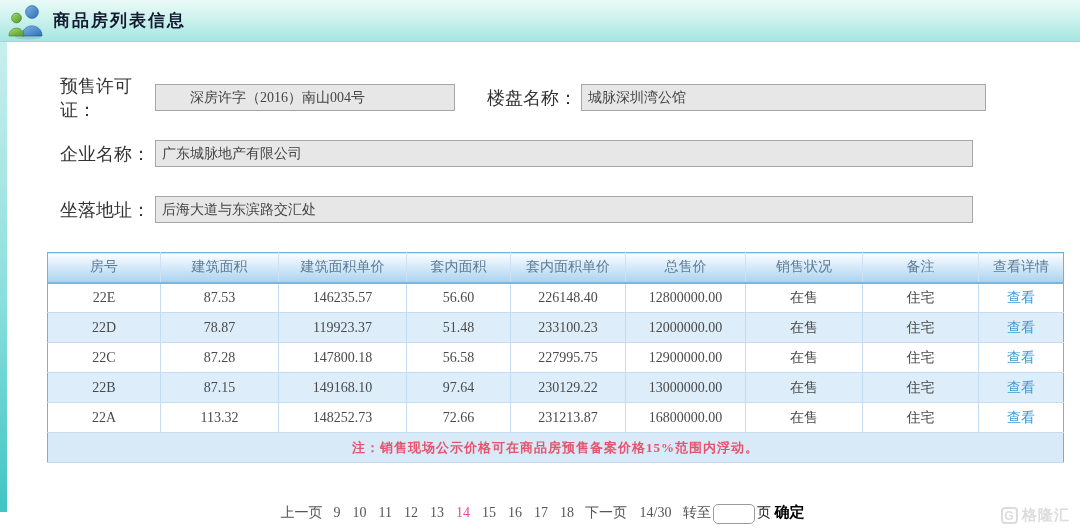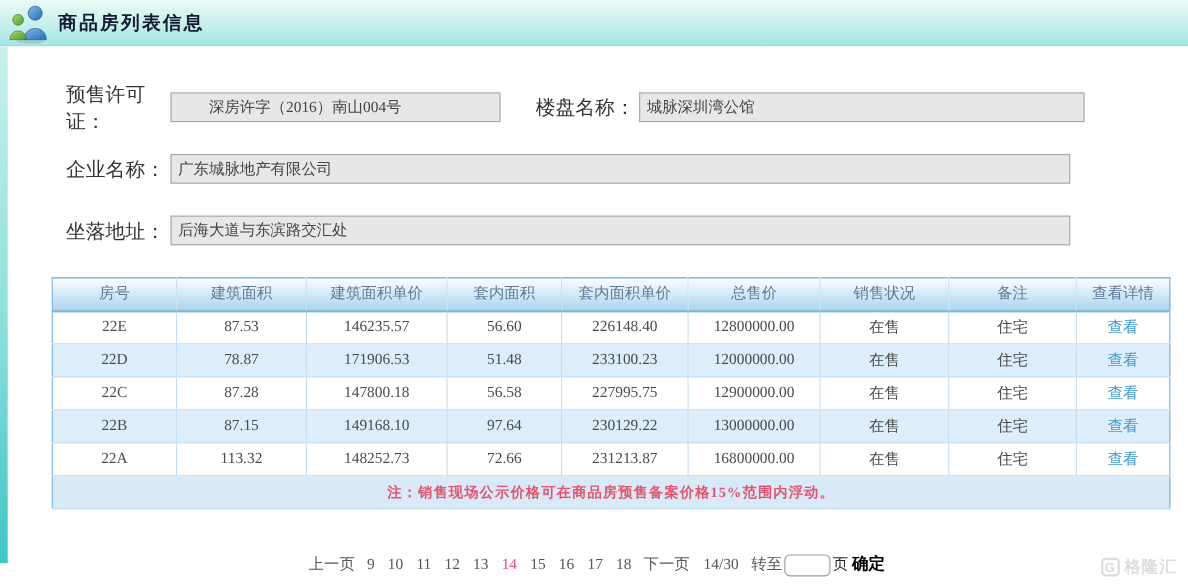--- a/index.html
+++ b/index.html
@@ -226,21 +226,21 @@
         <td>56.60</td>
         <td>226148.40</td>
         <td>12800000.00</td>
         <td>在售</td>
         <td>住宅</td>
         <td><a href="#" class="view-link">查看</a></td>
       </tr>
       <tr>
         <td>22D</td>
         <td>78.87</td>
-        <td>171906.53</td>
+        <td>119923.37</td>
         <td>51.48</td>
         <td>233100.23</td>
         <td>12000000.00</td>
         <td>在售</td>
         <td>住宅</td>
         <td><a href="#" class="view-link">查看</a></td>
       </tr>
       <tr>
         <td>22C</td>
         <td>87.28</td>

